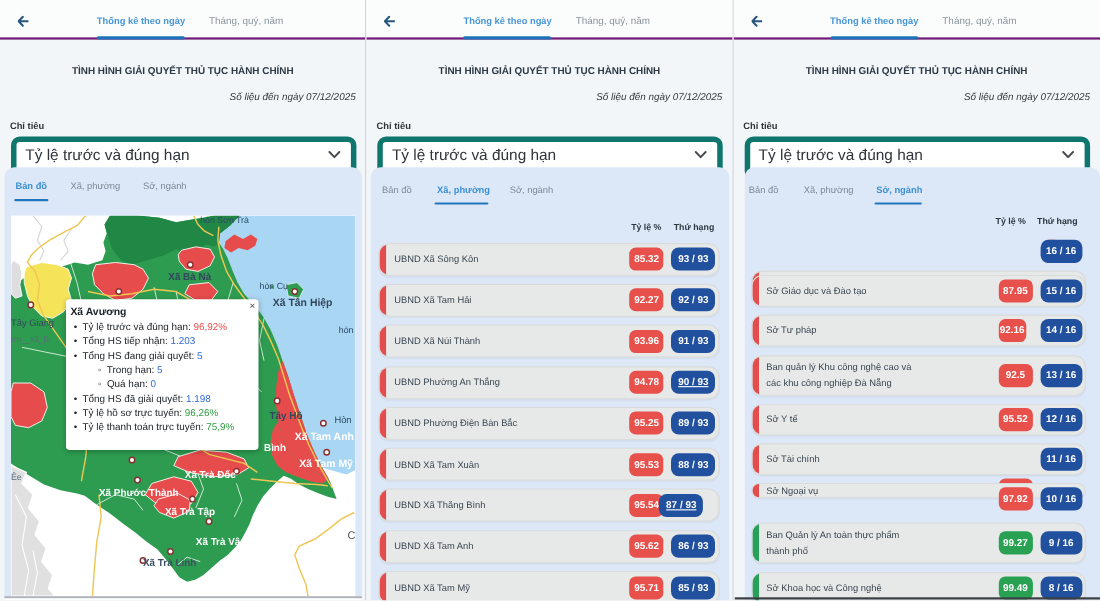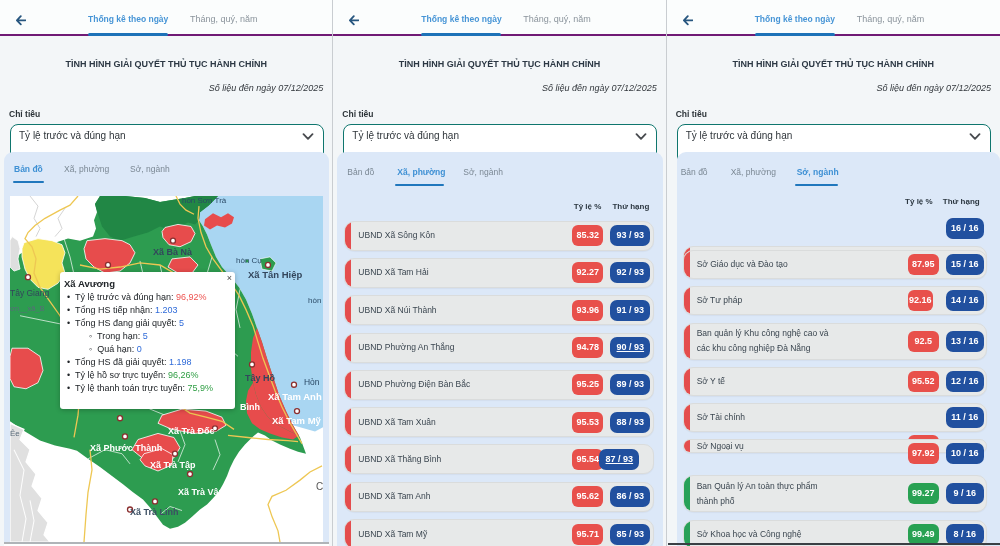--- a/index.html
+++ b/index.html
@@ -11,21 +11,21 @@
   
   .topbar { position:absolute; left:0; top:0; width:100%; height:36px; background:#fbfdfd; border-bottom:2px solid #701a75; }
   .back { position:absolute; left:16px; top:12px; width:11px; height:11px; }
   .tab1 { position:absolute; left:88px; top:13.5px; width:80px; text-align:center; font-size:8.5px; font-weight:bold; color:#4795d6; white-space:nowrap; }
   .tab1u { position:absolute; left:88px; top:33px; width:80px; height:3px; background:#1d72b8; border-radius:2px; }
   .tab2 { position:absolute; left:190px; top:13.5px; font-size:9px; color:#8b949c; white-space:nowrap; }
   
   .title { position:absolute; left:0; top:58.5px; width:100%; text-align:center; font-size:9px; font-weight:bold; color:#2c3844; }
   .date  { position:absolute; right:9px; top:82.5px; font-size:9px; font-style:italic; color:#32373c; }
   .lbl   { position:absolute; left:9px; top:109px; font-size:8.5px; font-weight:bold; color:#2c3338; }
-  .select{ position:absolute; left:10px; top:124px; width:314px; height:40px; background:#fff; border:1px solid #0f766e; border-radius:8px; font-size:10px; color:#2f353a; line-height:22px; padding-left:8px; }
+  .select{ position:absolute; left:10px; top:124px; width:314px; height:40px; background:#fff; border:5px solid #0f766e; border-radius:8px; font-size:14px; color:#2f353a; line-height:22px; padding-left:8px; }
   .chev  { position:absolute; right:9px; top:7.5px; width:12px; height:8px; }
   .chev svg { display:block; }
   
   .bluebox { position:absolute; top:152px; bottom:0; background:#dce8f8; border-radius:9px 9px 0 0; }
   .p1 .bluebox, .p2 .bluebox { left:4px; right:3px; }
   .p3 .bluebox { left:10px; right:0; }
   .itab { position:absolute; top:11.5px; font-size:8.5px; color:#7b8894; white-space:nowrap; }
   .itab.on { color:#3e90d4; font-weight:bold; }
   .itabu { position:absolute; top:29px; height:2.2px; background:#2077bd; border-radius:2px; }
   .p2 .itab, .p3 .itab { top:14.5px; }

